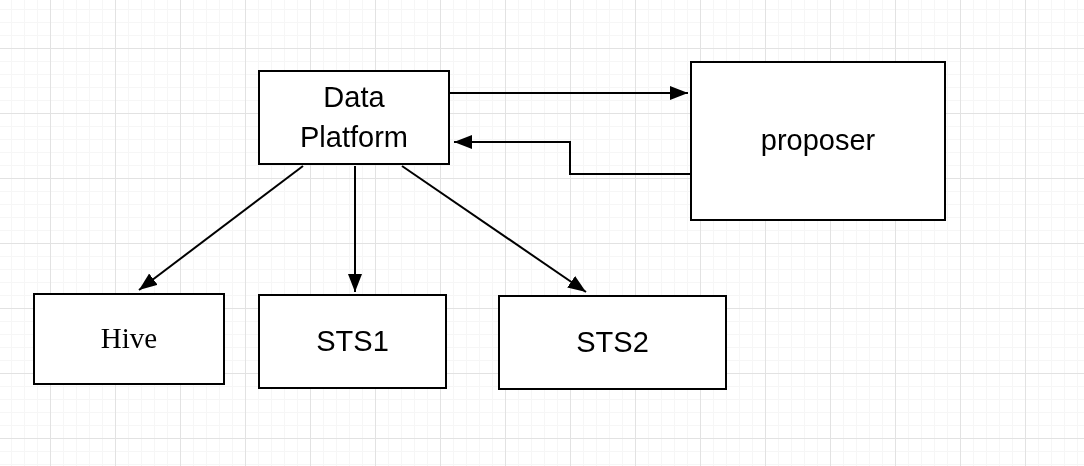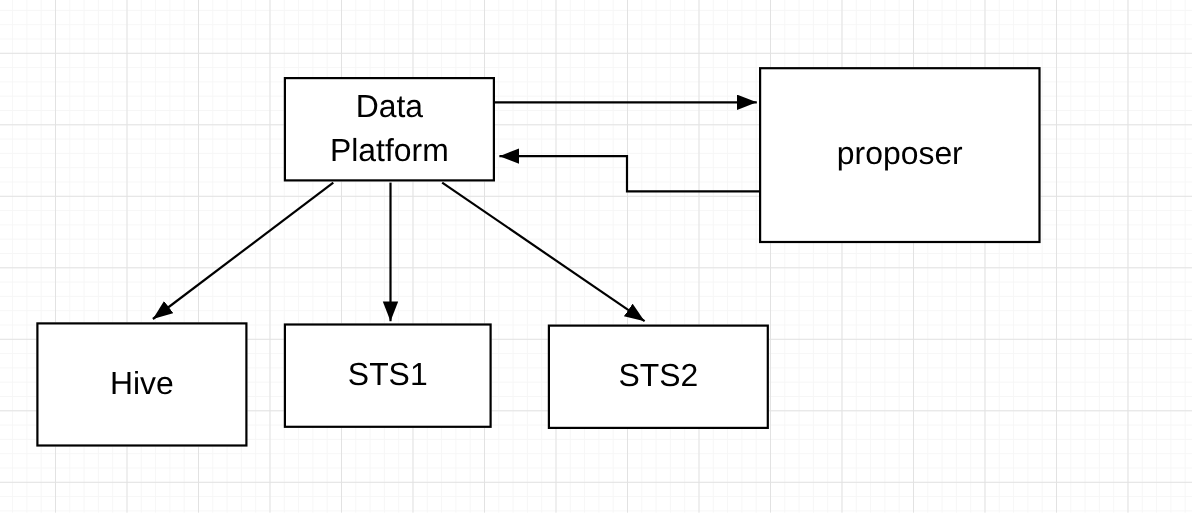--- a/index.html
+++ b/index.html
@@ -49,23 +49,23 @@
     color: #000000;
   }
   .node .label {
     display: block;
   }
   .node .label.wrap {
     max-width: 140px;
   }
   #node-data-platform { left: 258px; top: 70px;  width: 192px; height: 95px;  }
   #node-proposer      { left: 690px; top: 38px;  width: 256px; height: 160px; margin-top: 23px; }
-  #node-hive          { left: 33px;  top: 293px; width: 192px; height: 113px;  }
+  #node-hive          { left: 33px;  top: 293px; width: 192px; height: 92px; font-family: Liberation Serif, serif;  }
   #node-sts1          { left: 258px; top: 294px; width: 189px; height: 95px;  }
-  #node-sts2          { left: 498px; top: 295px; width: 201px; height: 95px;  }
+  #node-sts2          { left: 498px; top: 295px; width: 229px; height: 95px;  }
 </style>
 </head>
 <body>
 
 <div id="canvas">
 
   <svg id="edge-layer" viewBox="0 0 1084 466" xmlns="http://www.w3.org/2000/svg">
     <defs>
       <marker id="arrowhead" markerWidth="11" markerHeight="8" refX="9" refY="3.5" orient="auto" markerUnits="strokeWidth">
         <path d="M0,0 L9,3.5 L0,7 Z" fill="#000000"></path>

